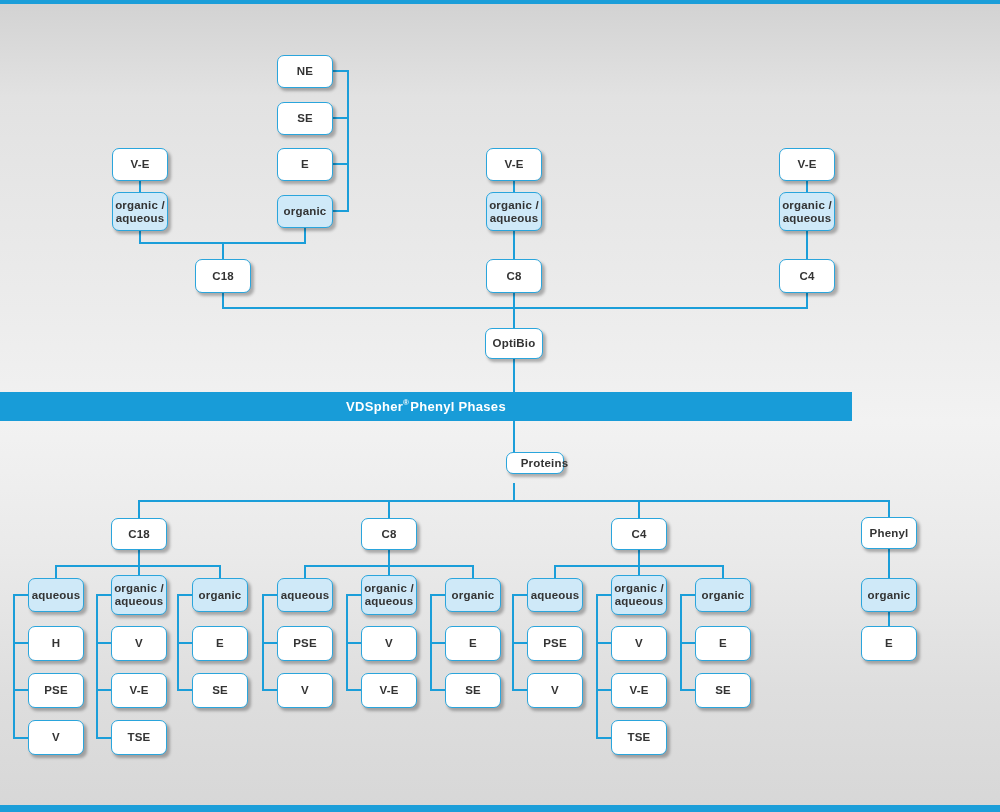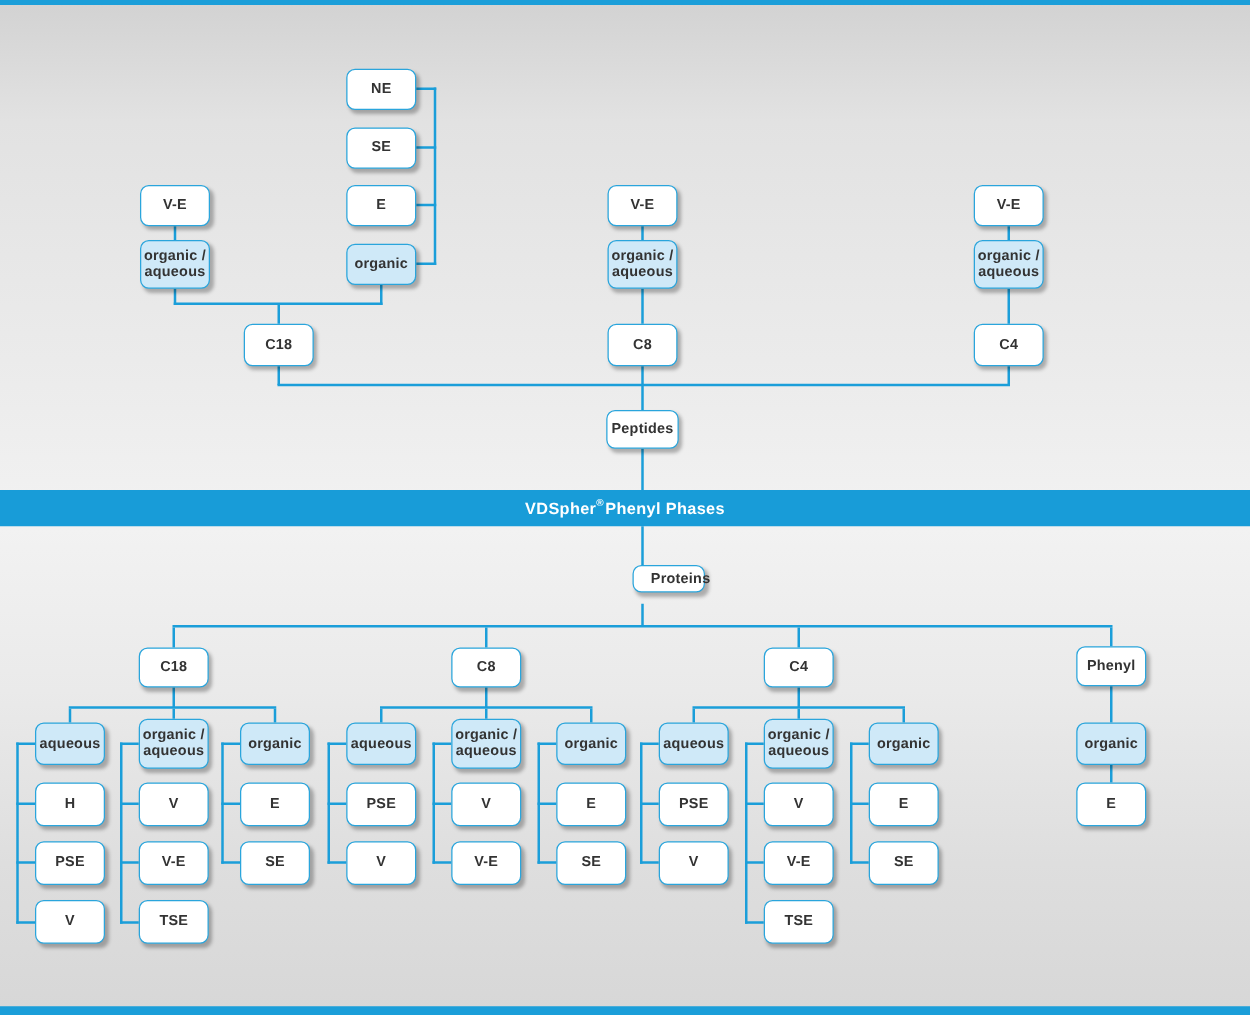--- a/index.html
+++ b/index.html
@@ -30,21 +30,21 @@
     text-align:center;white-space:pre-line;
     background:#ffffff;
     border:1.5px solid var(--node-border);
     border-radius:7px;
     box-shadow:2.5px 3px 3px rgba(0,0,0,0.28);
     font-weight:bold;font-size:11.5px;line-height:1.12;
     letter-spacing:0.2px;color:var(--text);
   }
   .node.light{background:var(--light-fill);}
   #banner{
-    position:absolute;left:0;top:392px;width:1000px;height:29px;
+    position:absolute;left:0;top:392px;width:852px;height:29px;
     background:var(--banner);
     display:flex;align-items:center;justify-content:center;
     color:var(--banner-text);font-weight:bold;font-size:13px;
     letter-spacing:0.3px;
   }
   #banner sup{font-size:8px;line-height:0;margin:0 1px 0 0;position:relative;top:-4px;}
 </style>
 </head>
 <body>
 
@@ -147,21 +147,21 @@
 aqueous</div>
     <div class="node" style="left: 195px; top: 259px; width: 56px; height: 34px;">C18</div>
     <div class="node" style="left: 486px; top: 148px; width: 56px; height: 33px;">V-E</div>
     <div class="node light" style="left: 486px; top: 192px; width: 56px; height: 39px;">organic /
 aqueous</div>
     <div class="node" style="left: 486px; top: 259px; width: 56px; height: 34px;">C8</div>
     <div class="node" style="left: 779px; top: 148px; width: 56px; height: 33px;">V-E</div>
     <div class="node light" style="left: 779px; top: 192px; width: 56px; height: 39px;">organic /
 aqueous</div>
     <div class="node" style="left: 779px; top: 259px; width: 56px; height: 34px;">C4</div>
-    <div class="node" style="left: 485px; top: 328px; width: 58px; height: 31px;">Peptides</div>
+    <div class="node" style="left: 485px; top: 328px; width: 58px; height: 31px;">OptiBio</div>
     <div class="node" style="left: 506px; top: 452px; width: 58px; height: 22px; padding-left: 19px;">Proteins</div>
     <div class="node" style="left: 111px; top: 518px; width: 56px; height: 32px;">C18</div>
     <div class="node" style="left: 361px; top: 518px; width: 56px; height: 32px;">C8</div>
     <div class="node" style="left: 611px; top: 518px; width: 56px; height: 32px;">C4</div>
     <div class="node" style="left: 861px; top: 517px; width: 56px; height: 32px;">Phenyl</div>
     <div class="node light" style="left: 28px; top: 578px; width: 56px; height: 34px;">aqueous</div>
     <div class="node light" style="left: 111px; top: 575px; width: 56px; height: 40px;">organic /
 aqueous</div>
     <div class="node light" style="left: 192px; top: 578px; width: 56px; height: 34px;">organic</div>
     <div class="node" style="left: 28px; top: 626px; width: 56px; height: 35px;">H</div>

